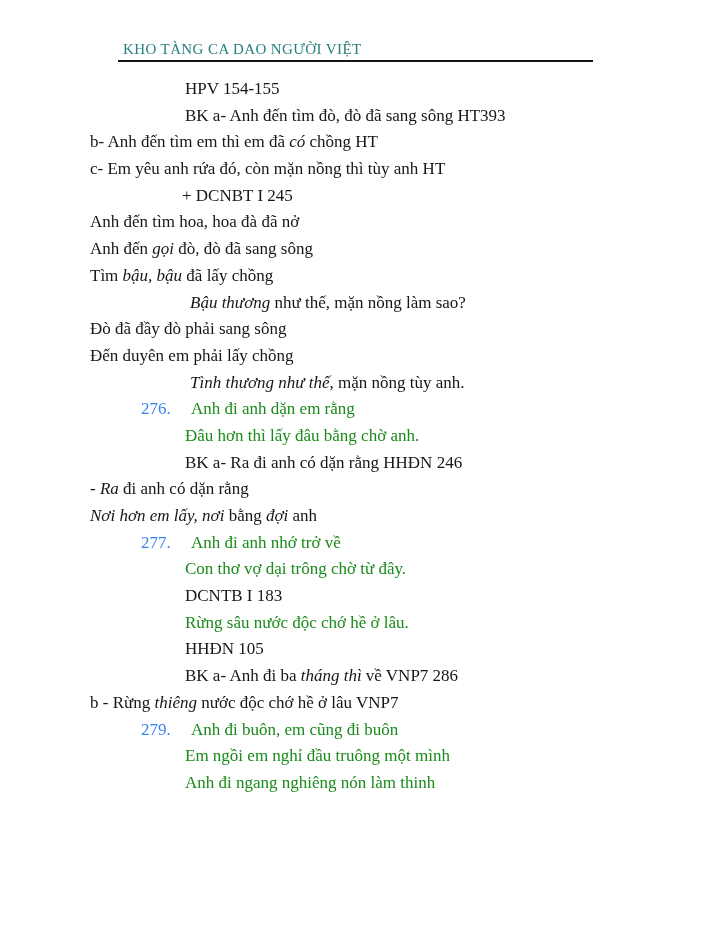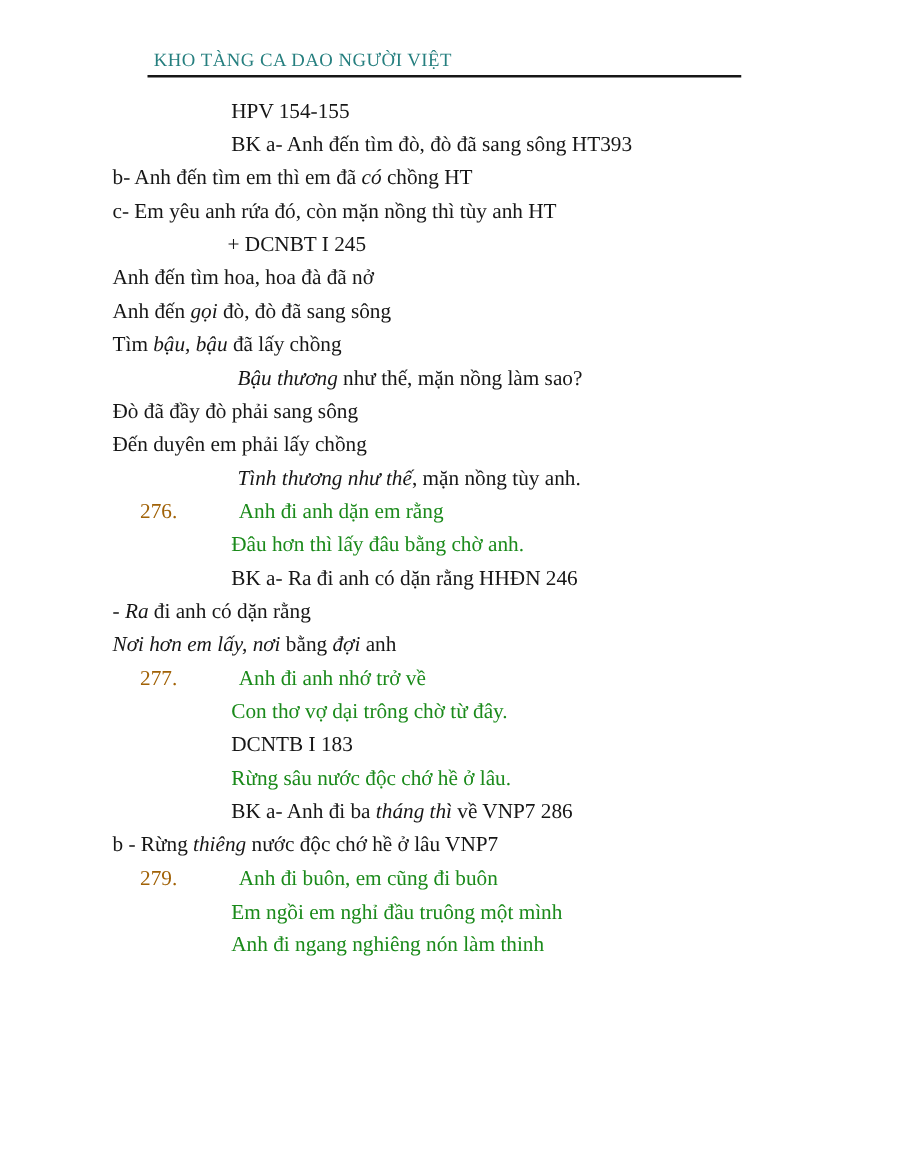--- a/index.html
+++ b/index.html
@@ -26,22 +26,22 @@
   .content{
     position:absolute;left:0;top:76px;right:0;
   }
   .line{
     position:relative;
     height:26.7px;line-height:26.7px;
     font-size:17px;color:#161616;
     white-space:nowrap;
   }
   .num{
-    position:absolute;left:112px;top:0;
-    color:#a16207;
+    position:absolute;left:141px;top:0;
+    color:#3b82f6;
   }
   .txt{display:inline-block;}
   .ind-a  .txt{margin-left:185px;}
   .ind-a2 .txt{margin-left:182px;}
   .ind-b  .txt{margin-left:90px;}
   .ind-c  .txt{margin-left:190px;}
   .ind-v1 .txt{margin-left:191px;}
   .ind-v2 .txt{margin-left:185px;}
   .verse .txt{color:#1a8a1a;}
   .right-label{
@@ -72,19 +72,20 @@
       <div class="line ind-c"><span class="txt"><span class="it">Tình thương như thế</span><span>, mặn nồng tùy anh.</span></span></div>
       <div class="line ind-v1 verse"><span class="num">276.</span><span class="txt"><span>Anh đi anh dặn em rằng</span></span></div>
       <div class="line ind-v2 verse"><span class="txt"><span>Đâu hơn thì lấy đâu bằng chờ anh.</span></span></div>
       <div class="line ind-a"><span class="txt"><span>BK a- Ra đi anh có dặn rằng HHĐN 246</span></span></div>
       <div class="line ind-b"><span class="txt"><span>- </span><span class="it">Ra</span><span> đi anh có dặn rằng</span></span></div>
       <div class="line ind-b"><span class="txt"><span class="it">Nơi hơn em lấy, nơi</span><span> bằng </span><span class="it">đợi</span><span> anh</span></span></div>
       <div class="line ind-v1 verse"><span class="num">277.</span><span class="txt"><span>Anh đi anh nhớ trở về</span></span></div>
       <div class="line ind-v2 verse"><span class="txt"><span>Con thơ vợ dại trông chờ từ đây.</span></span></div>
       <div class="line ind-a"><span class="txt"><span>DCNTB I 183</span></span></div>
       <div class="line ind-v2 verse"><span class="txt"><span>Rừng sâu nước độc chớ hề ở lâu.</span></span><span class="right-label">b</span></div>
+      <div class="line ind-a"><span class="txt"><span>HHĐN 105</span></span></div>
       <div class="line ind-a"><span class="txt"><span>BK a- Anh đi ba </span><span class="it">tháng thì</span><span> về VNP7 286</span></span></div>
       <div class="line ind-b"><span class="txt"><span>b - Rừng </span><span class="it">thiêng</span><span> nước độc chớ hề ở lâu VNP7</span></span></div>
       <div class="line ind-v1 verse"><span class="num">279.</span><span class="txt"><span>Anh đi buôn, em cũng đi buôn</span></span></div>
       <div class="line ind-v2 verse"><span class="txt"><span>Em ngồi em nghỉ đầu truông một mình</span></span></div>
       <div class="line ind-v2 verse"><span class="txt"><span>Anh đi ngang nghiêng nón làm thinh</span></span></div>
     </div>
 </div>
 
 </body></html>

